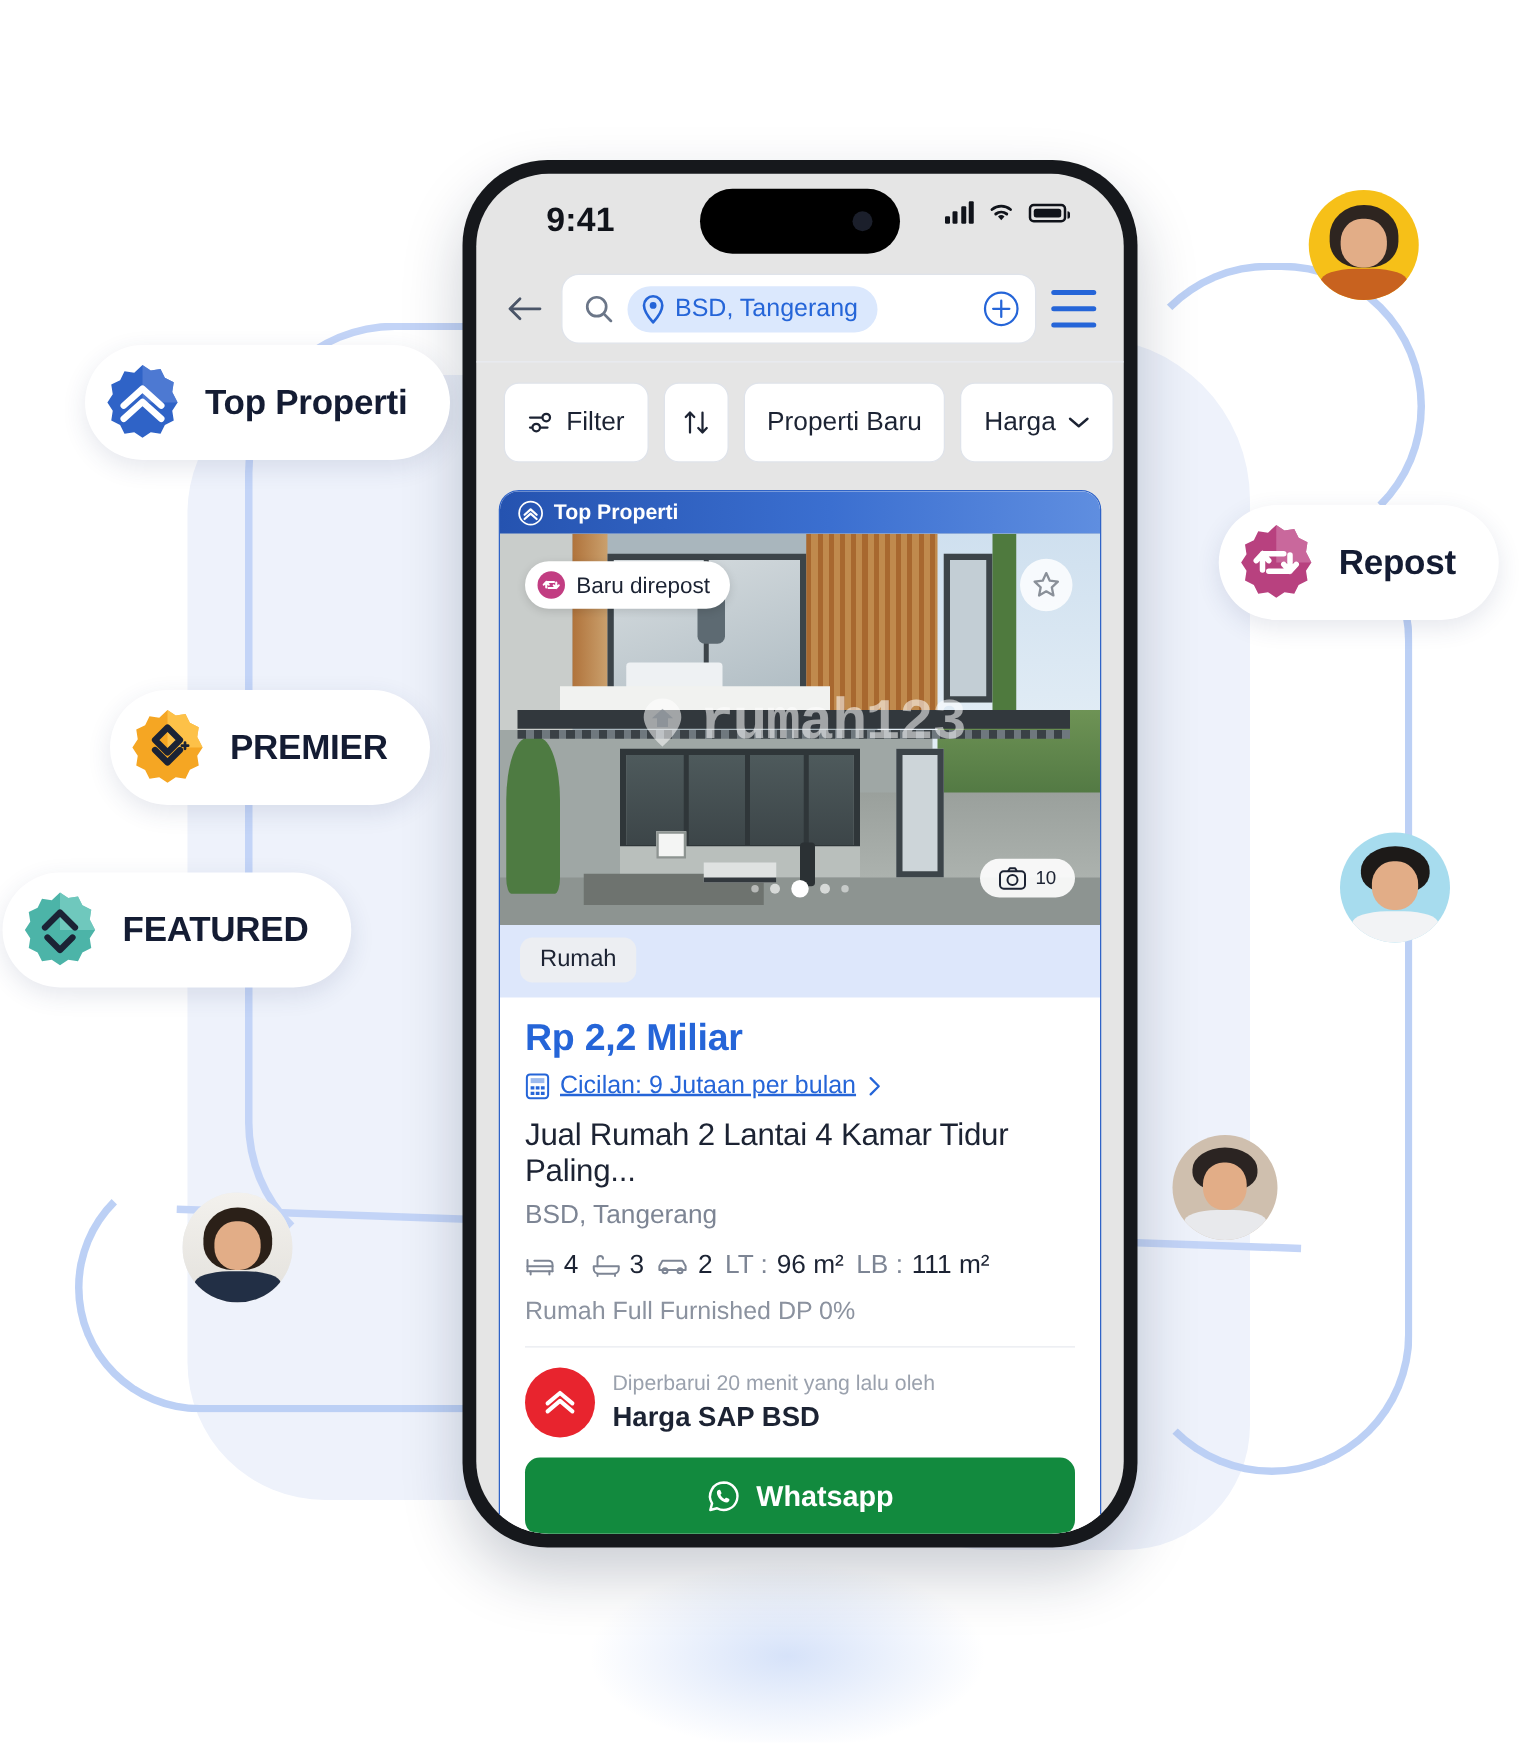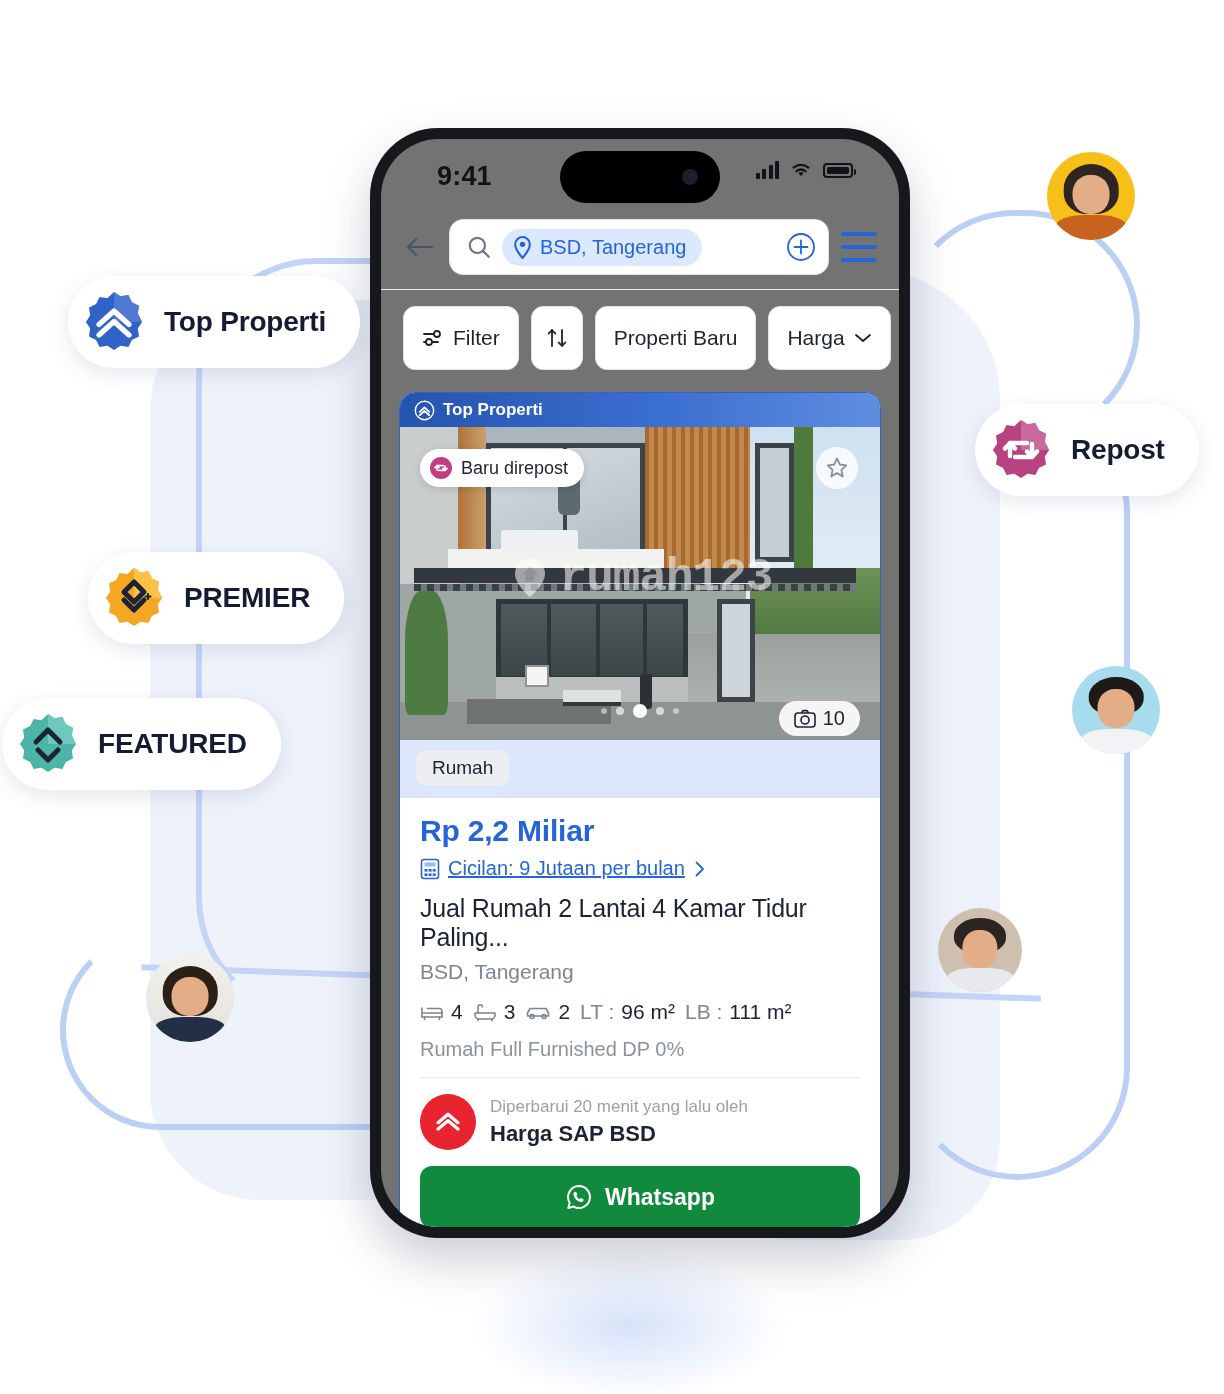--- a/index.html
+++ b/index.html
@@ -27,21 +27,21 @@
   .bottom-glow { position:absolute; left:470px; top:1250px; width:320px; height:150px;
     background:radial-gradient(ellipse at center, rgba(120,160,235,0.30) 0%, rgba(255,255,255,0) 70%); }
 
   
   .phone {
     position:absolute; left:370px; top:128px; width:540px; height:1110px;
     background:#16181c; border-radius:68px; box-shadow:0 22px 48px rgba(20,30,60,0.22);
     padding:11px;
   }
   .phone-screen {
-    position:relative; width:100%; height:100%; background:#737373;
+    position:relative; width:100%; height:100%; background:#e5e5e5;
     border-radius:58px; overflow:hidden;
   }
 
   
   .statusbar { height:72px; position:relative; }
   .status-time { position:absolute; left:56px; top:22px; font-size:27px; font-weight:700; color:#10131a; letter-spacing:0.2px; }
   .dyn-island { position:absolute; left:50%; transform:translateX(-50%); top:12px; width:160px; height:52px; background:#000; border-radius:30px; }
   .island-dot { position:absolute; right:22px; top:50%; transform:translateY(-50%); width:16px; height:16px; border-radius:50%; background:#1b1f2b; }
   .status-icons { position:absolute; right:46px; top:22px; display:flex; align-items:center; gap:10px; }
   .bars { display:flex; align-items:flex-end; gap:2.5px; height:18px; }
@@ -123,22 +123,22 @@
   .repost-pill {
     position:absolute; left:20px; top:22px; background:#fff; border-radius:24px;
     display:flex; align-items:center; gap:8px; padding:7px 16px 7px 9px; font-size:18px; color:#1c2333;
     box-shadow:0 2px 8px rgba(0,0,0,0.13);
   }
   .fav-btn {
     position:absolute; right:22px; top:20px; width:42px; height:42px; border-radius:50%;
     background:rgba(255,255,255,0.82); display:flex; align-items:center; justify-content:center; cursor:pointer;
   }
   .photo-count {
-    position:absolute; right:20px; bottom:4px; background:rgba(255,255,255,0.9); border-radius:20px;
-    display:flex; align-items:center; gap:7px; padding:6px 15px; font-size:20px; color:#1c2333;
+    position:absolute; right:20px; bottom:22px; background:rgba(255,255,255,0.9); border-radius:20px;
+    display:flex; align-items:center; gap:7px; padding:6px 15px; font-size:15px; color:#1c2333;
   }
   .dots { position:absolute; left:50%; transform:translateX(-50%); bottom:22px; display:flex; align-items:center; gap:9px; }
   .dots i { width:8px; height:8px; border-radius:50%; background:rgba(255,255,255,0.65); display:block; }
   .dots i.big { width:14px; height:14px; background:#fff; }
   .dots i.sm { width:6px; height:6px; background:rgba(255,255,255,0.5); }
 
   .typerow { background:#dde7fb; padding:10px 0 12px 16px; }
   .type-chip { display:inline-flex; background:#eceef2; border-radius:10px; padding:7px 16px; font-size:19px; color:#1c2333; }
 
   .cardbody { padding:16px 20px 0 20px; }

